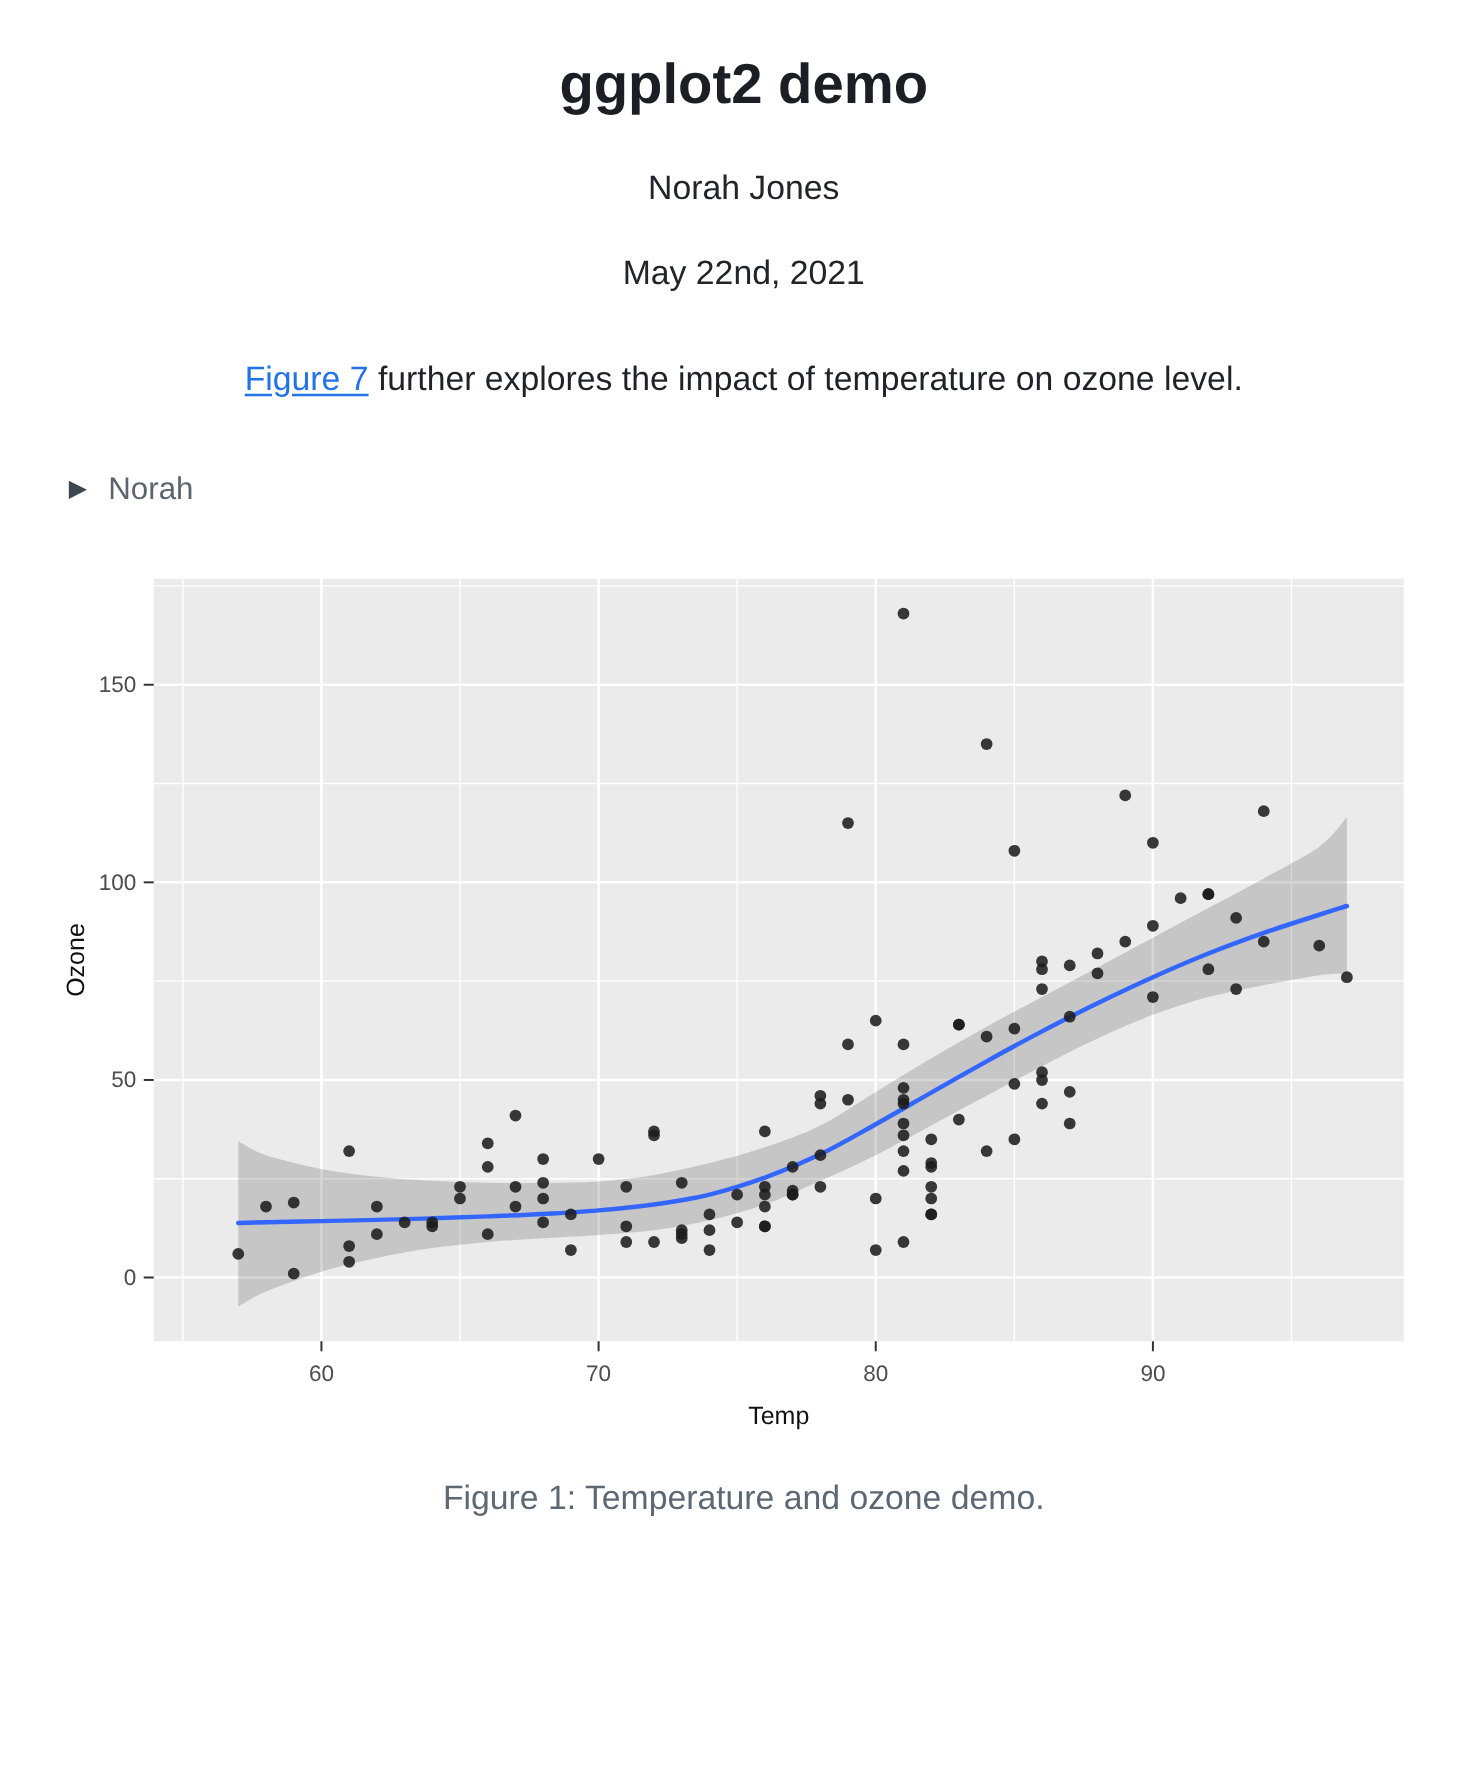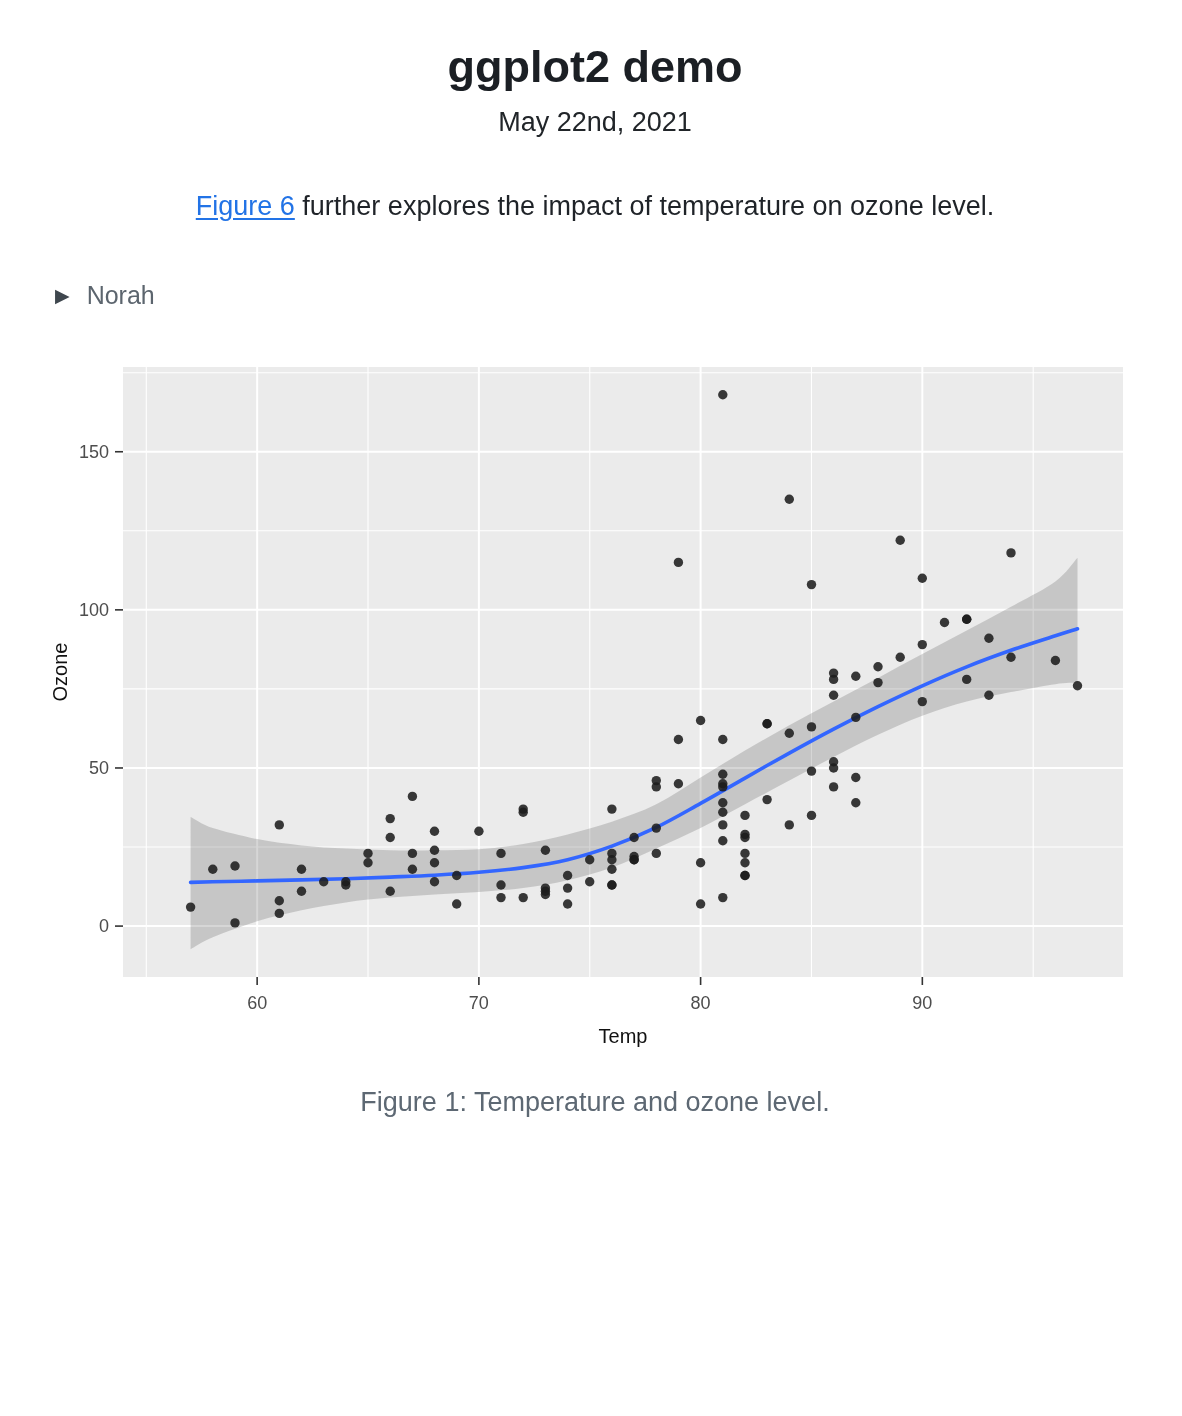--- a/index.html
+++ b/index.html
@@ -1,42 +1,43 @@
 <!DOCTYPE html>
 <html><head>
 <meta charset="utf-8">
 <style>
   html,body{margin:0;padding:0;background:#ffffff;}
   body{width:1182px;height:1416px;overflow:hidden;
        font-family:"Liberation Sans",sans-serif;color:#1d2126;}
   .page{padding:40px 47px 0 55px;text-align:center;}
   .title{font-size:45px;font-weight:700;line-height:1.2;margin:0;color:#1b1f24;}
   .author{font-size:27px;line-height:1.2;margin:40px 0 0 0;color:#212529;}
-  .date{font-size:27px;line-height:1.2;margin:12px 0 0 0;color:#212529;}
+  .date{font-size:27px;line-height:1.2;margin:36px 0 0 0;color:#212529;}
   .section-heading{font-size:37px;font-weight:700;line-height:1.2;color:#1b1f24;
        margin:92px 0 0 0;padding-bottom:31px;border-bottom:1px solid #dee2e6;}
   .para{font-size:27px;line-height:1.2;margin:52px 0 0 0;color:#1f2328;}
   .figure-link{color:#2273e6;text-decoration:underline;text-underline-offset:3px;}
   .code-row{margin:58px 0 0 0;font-size:25px;color:#5c656e;cursor:pointer;
        display:flex;align-items:center;}
   .tri{font-size:19px;color:#3f474e;margin-right:17px;line-height:1;}
   .plot{display:block;margin:52px 0 0 -55px;}
   .caption{font-size:27px;line-height:1.2;margin:24px 0 0 0;color:#5d6873;}
   #plot-svg text{font-family:"Liberation Sans",sans-serif;}
 </style>
 </head>
 <body>
 
 <div class="page">
 
   <h1 class="title">ggplot2 demo</h1>
+  <p class="author">Norah Jones</p>
   <p class="date">May 22nd, 2021</p>
 
 
-  <p class="para"><a class="figure-link" href="#fig-1">Figure 6</a><span> further explores the impact of temperature on ozone level.</span></p>
+  <p class="para"><a class="figure-link" href="#fig-1">Figure 7</a><span> further explores the impact of temperature on ozone level.</span></p>
 
   <div class="code-row">
     <span class="tri">▶</span>
     <span>Norah</span>
   </div>
 
   <svg id="plot-svg" class="plot" width="1182" height="700">
       <rect x="123" y="5" width="1000" height="610" fill="#EBEBEB"></rect>
       <line x1="146.2815964523281" x2="146.2815964523281" y1="5" y2="615" stroke="#FFFFFF" stroke-width="1.1"></line>
       <line x1="368.0110864745011" x2="368.0110864745011" y1="5" y2="615" stroke="#FFFFFF" stroke-width="1.1"></line>
@@ -186,15 +187,15 @@
       <text x="700.6053215077606" y="647" text-anchor="middle" font-size="18" fill="#4D4D4D">80</text>
       <text x="922.3348115299335" y="647" text-anchor="middle" font-size="18" fill="#4D4D4D">90</text>
       <text x="109" y="570.087610160705" text-anchor="end" font-size="18" fill="#4D4D4D">0</text>
       <text x="109" y="411.9745982374288" text-anchor="end" font-size="18" fill="#4D4D4D">50</text>
       <text x="109" y="253.86158631415245" text-anchor="end" font-size="18" fill="#4D4D4D">100</text>
       <text x="109" y="95.74857439087614" text-anchor="end" font-size="18" fill="#4D4D4D">150</text>
       <text x="623" y="681" text-anchor="middle" font-size="20" fill="#111111">Temp</text>
       <text transform="translate(67,310) rotate(-90)" text-anchor="middle" font-size="20" fill="#111111">Ozone</text>
     </svg>
 
-  <p class="caption">Figure 1: Temperature and ozone level.</p>
+  <p class="caption">Figure 1: Temperature and ozone demo.</p>
 
 </div>
 
 </body></html>

